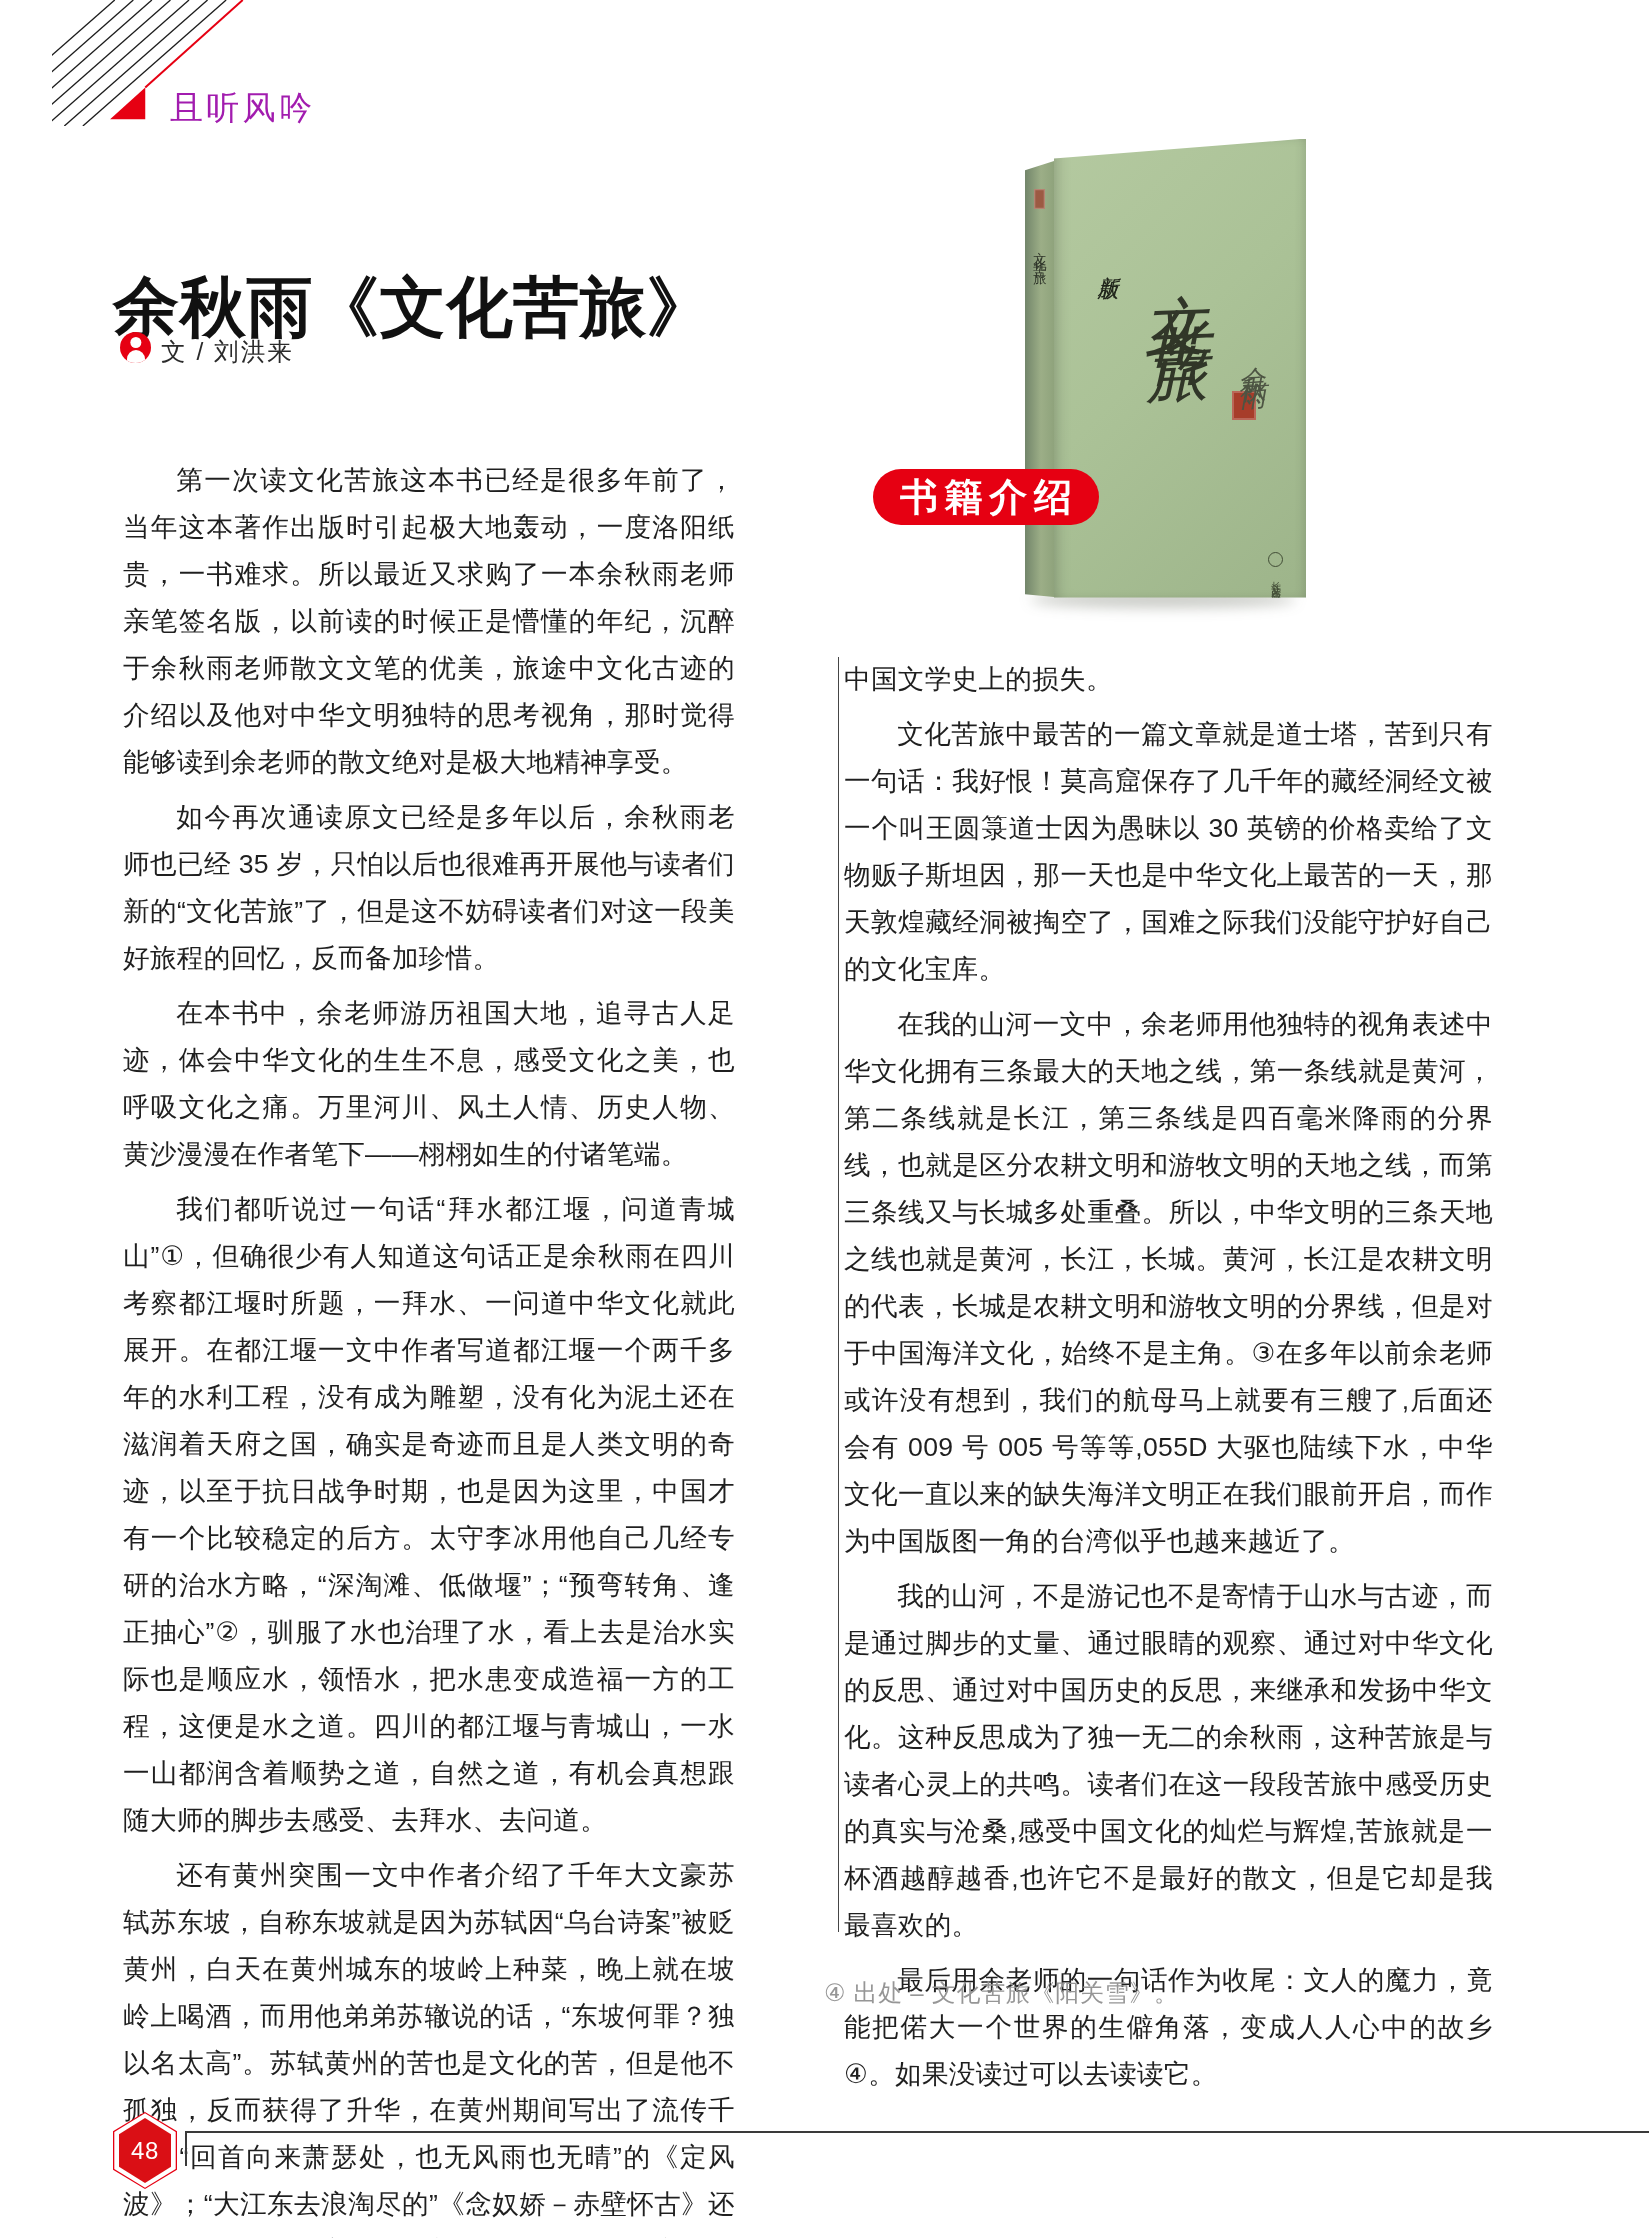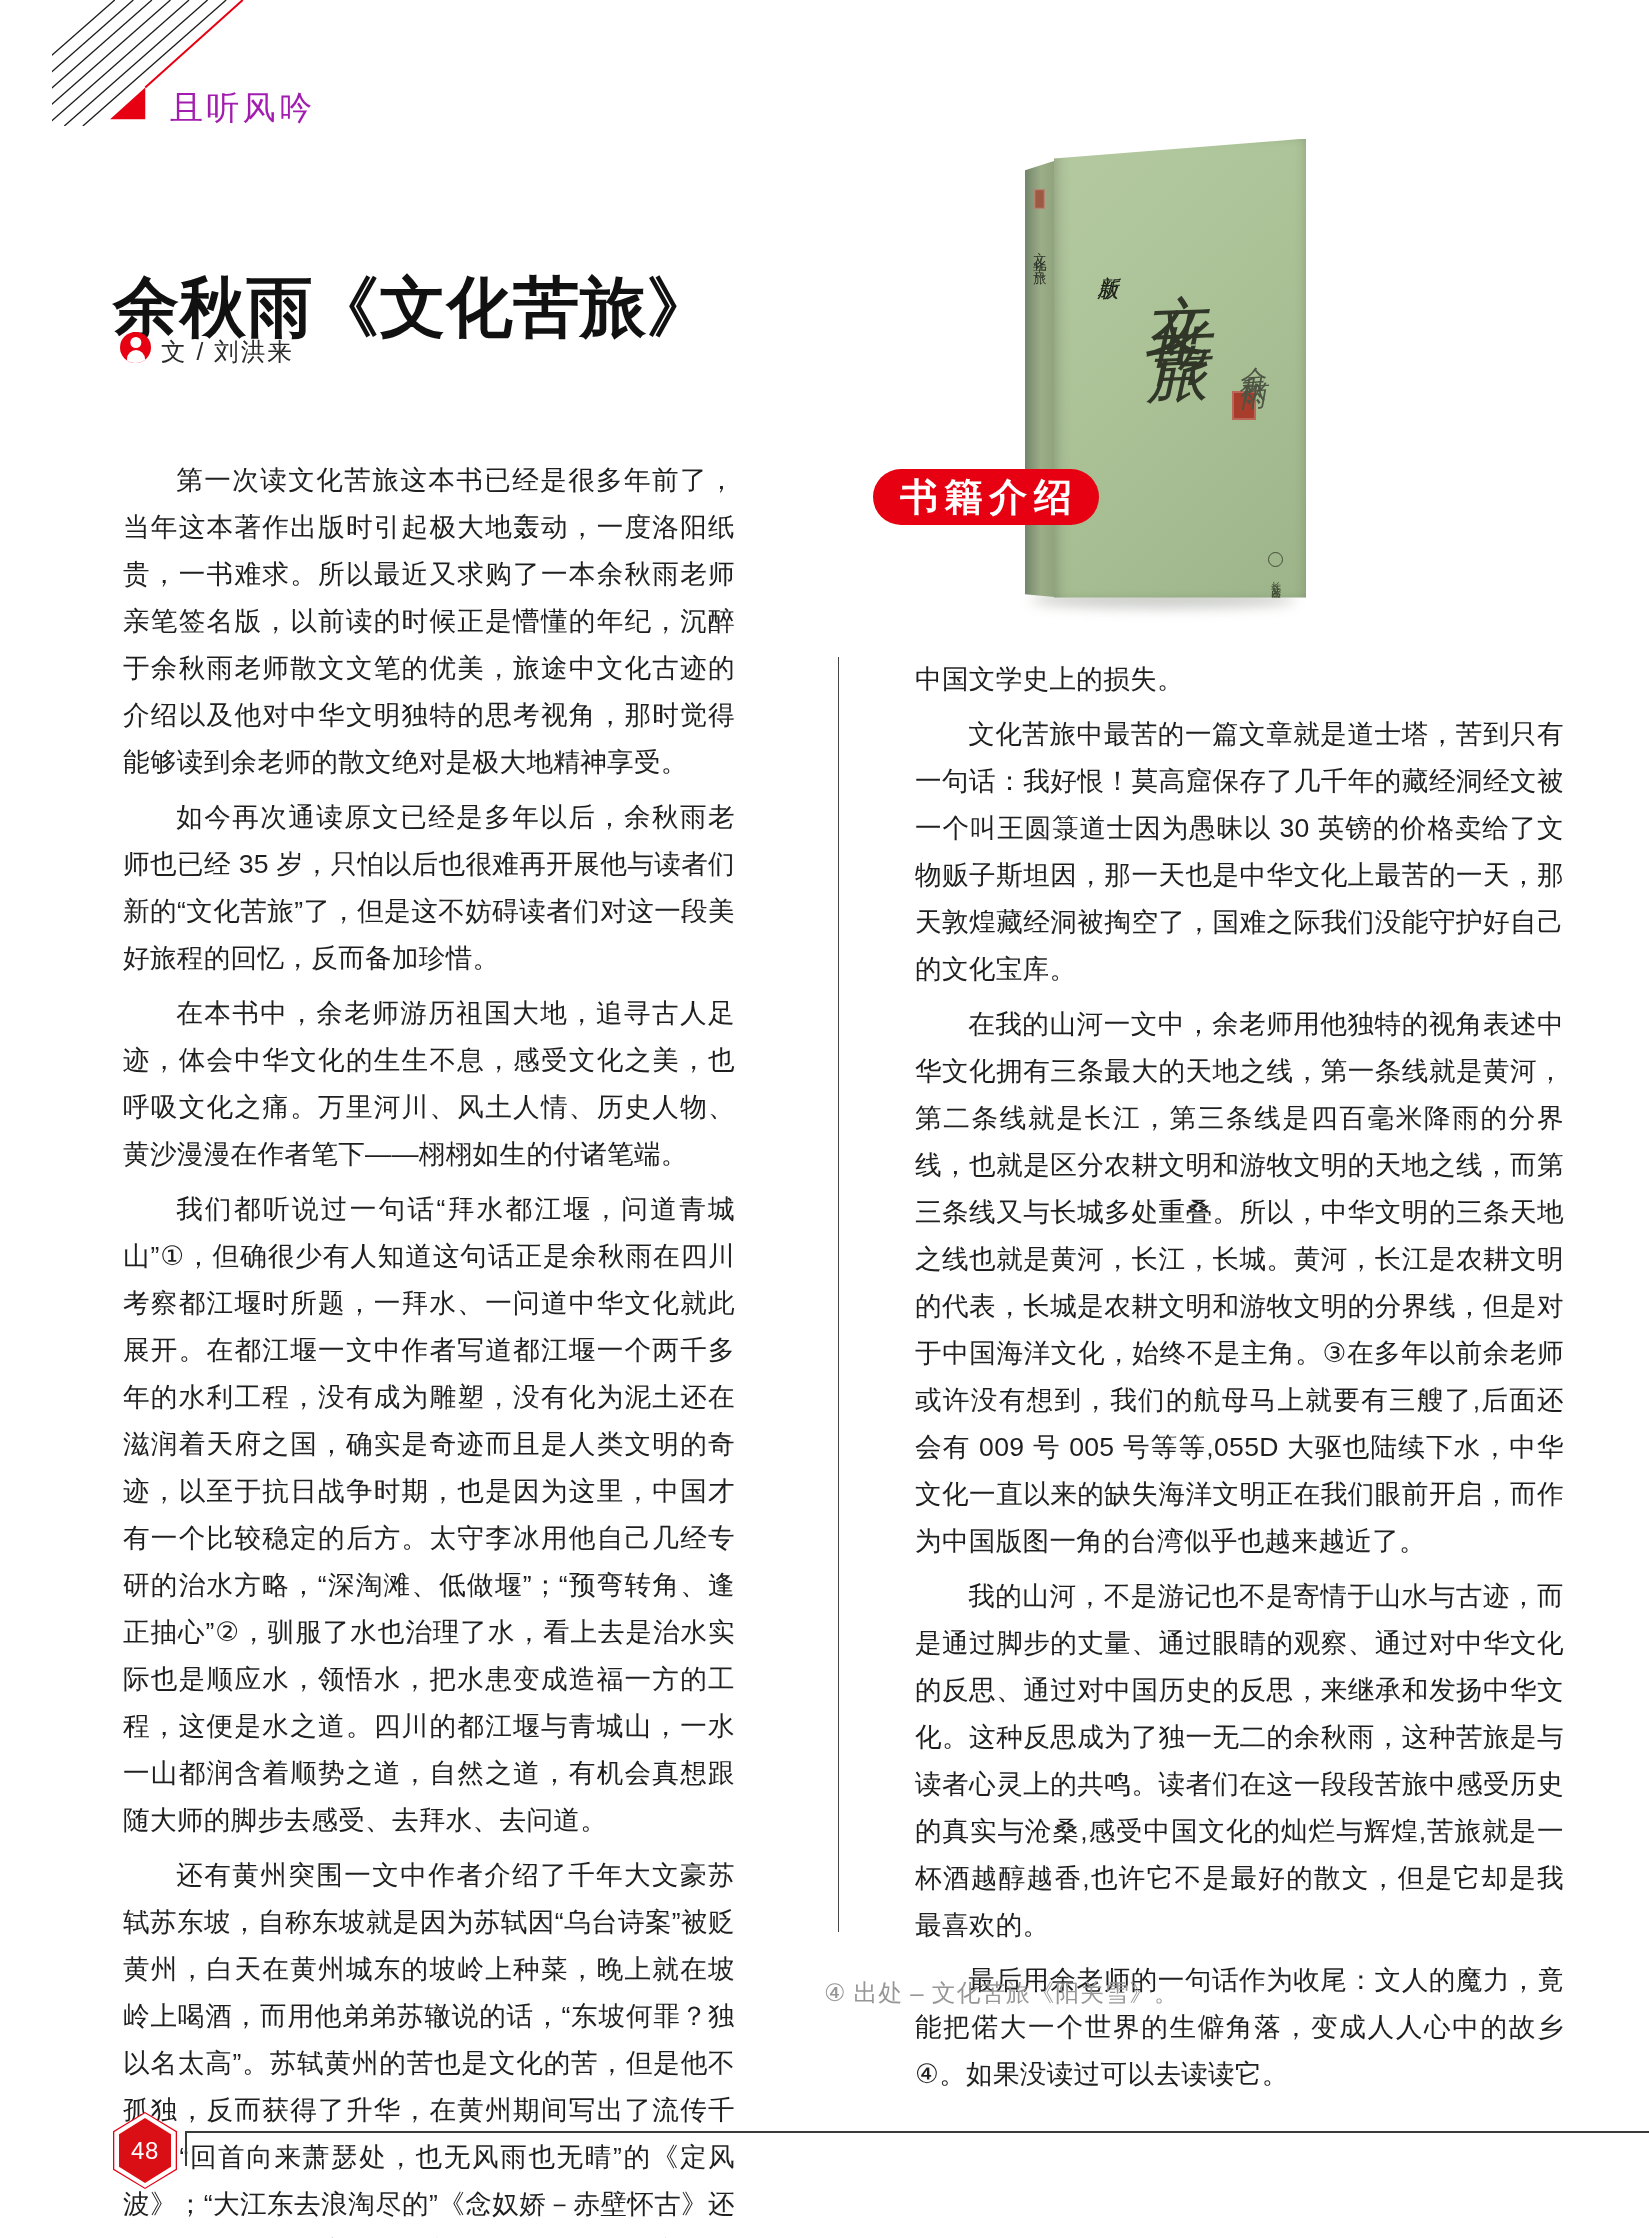--- a/index.html
+++ b/index.html
@@ -41,21 +41,21 @@
     position:absolute;left:41px;top:4px;font-size:24.6px;color:#2b2b2b;
     letter-spacing:2px;white-space:nowrap;
   }
   
   .col{
     position:absolute;text-align:justify;
     font-size:26.6px;line-height:47px;color:#1f1f1f;
     letter-spacing:0.3px;
   }
   .col-left{left:115px;top:449px;width:628px;}
-  .col-right{left:907px;top:648px;width:665px;}
+  .col-right{left:836px;top:648px;width:665px;}
   .para{margin:8px;text-indent:2em;}
   .para.no-indent{text-indent:0;}
   .column-divider{
     position:absolute;left:838px;top:657px;width:1.3px;height:1275px;
     background:#454545;
   }
   
   .footnotes{
     position:absolute;left:824px;top:1967px;width:721px;
     font-size:24px;line-height:51px;color:#969696;letter-spacing:0.7px;

